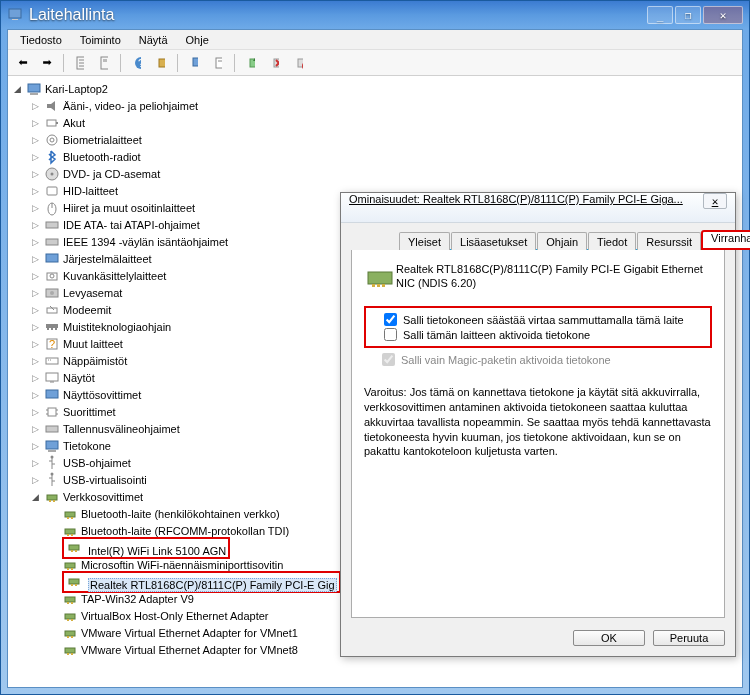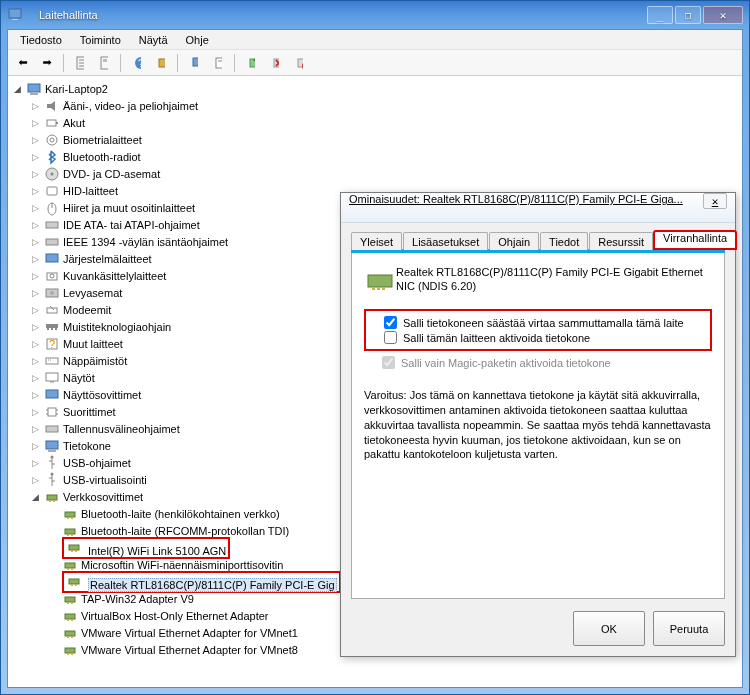--- a/index.html
+++ b/index.html
@@ -8,21 +8,21 @@
 .window {
   width: 750px; height: 695px;
   border: 1px solid #1a5a9e;
   background: linear-gradient(180deg, #3b7bd1 0%, #5a9ae0 2%, #6eaae8 4%, #a0c8ef 100%);
   display: flex; flex-direction: column;
 }
 .titlebar {
   height: 28px; display: flex; align-items: center; padding: 0 6px;
   color: #fff; text-shadow: 0 1px 2px rgba(0,0,0,.6);
 }
-.titlebar .title { margin-left: 16px; font-size: 11px; flex: 1; }
+.titlebar .title { margin-left: 6px; font-size: 16px; flex: 1; }
 .win-btns { display: flex; gap: 2px; }
 .win-btn {
   width: 26px; height: 18px; border: 1px solid rgba(255,255,255,.5);
   border-radius: 2px; background: rgba(255,255,255,.15);
   color: #fff; display: flex; align-items: center; justify-content: center;
   font-family: monospace; font-size: 11px;
 }
 .win-btn.close { width: 40px; background: rgba(200,60,50,.3); }
 
 .inner {
@@ -81,21 +81,21 @@
   display: flex; align-items: flex-start; padding: 0 8px; text-decoration: underline;
 }
 .dlg-title span { flex: 1; overflow: hidden; text-overflow: ellipsis; white-space: nowrap; }
 .dlg-close {
   width: 24px; height: 16px; border: 1px solid #b0b8c0; border-radius: 2px;
   background: #f4f6fa; display: flex; align-items: center; justify-content: center;
   font-family: monospace;
 }
 .dlg-body { flex: 1; padding: 8px 10px 4px 10px; display: flex; flex-direction: column; }
 .tabs {
-  display: flex; border-bottom: 4px solid #0ea5e9; margin-bottom: 0;
+  display: flex; border-bottom: 1px solid #0ea5e9; margin-bottom: 0; margin-left: 48px;
 }
 .tab {
   padding: 3px 8px 2px 8px; border: 1px solid #acacac; border-bottom: none;
   background: #f0f0f0; margin-right: 1px; border-radius: 2px 2px 0 0;
   position: relative; top: 1px; cursor: default;
 }
 .tab.active {
   background: #fff; border-bottom: 1px solid #fff; top: 0; padding-top: 0;
 }
 .tab-red { outline: 2px solid #e00000; outline-offset: -1px; }
@@ -109,21 +109,21 @@
 .chk-group { border: 2px solid #e00000; padding: 4px 18px; margin-bottom: 4px; }
 .chk-row { display: flex; align-items: center; gap: 6px; padding: 1px 0; }
 .chk-row input { margin: 0; }
 .chk-row.disabled { color: #888; }
 .chk-row.indent { padding-left: 18px; }
 .warn { margin-top: 18px; line-height: 1.35; }
 .dlg-footer {
   display: flex; justify-content: flex-end; gap: 8px; padding: 8px 10px 10px 0;
 }
 .btn {
-  min-width: 72px; height: 35px; border: 1px solid #8a8a8a; border-radius: 2px;
+  min-width: 72px; height: 16px; border: 1px solid #8a8a8a; border-radius: 2px;
   background: linear-gradient(180deg,#fdfdfd,#e8e8e8);
   display: flex; align-items: center; justify-content: center;
   padding: 0 12px; cursor: default;
 }
 
 
 </style>
 </head>
 <body>
 

